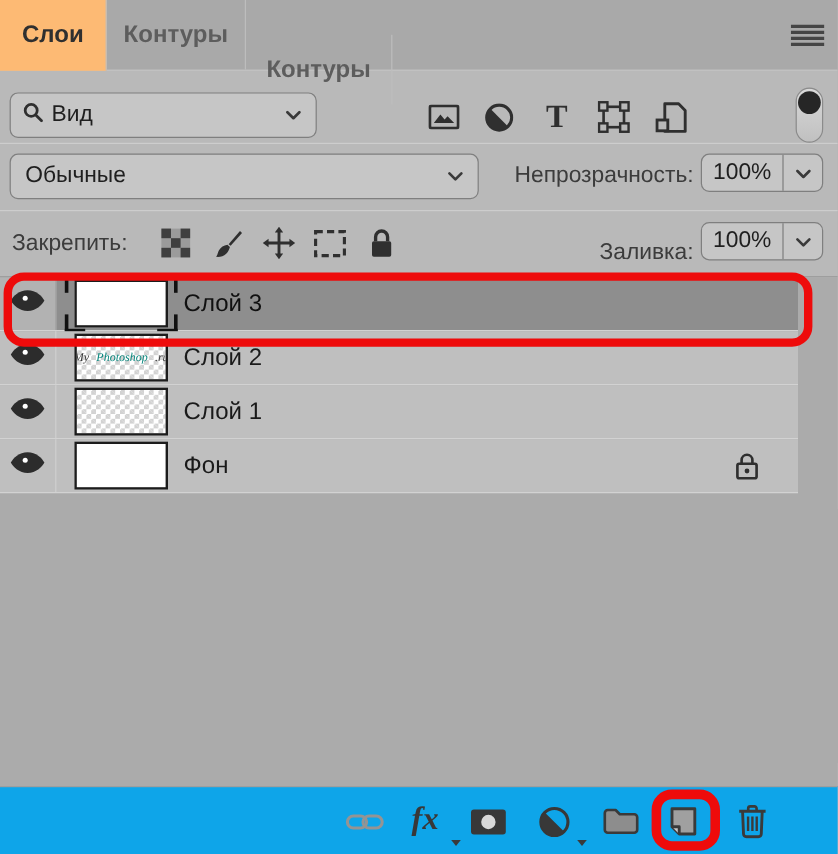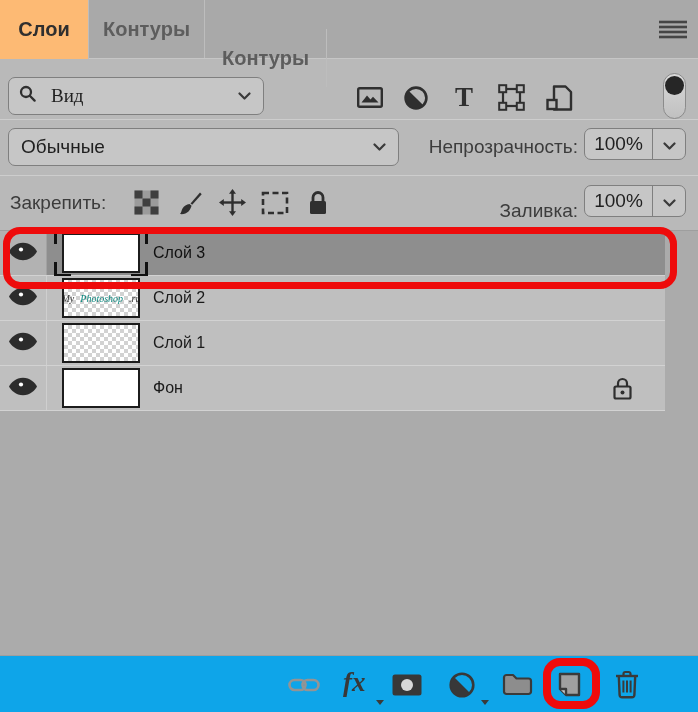--- a/index.html
+++ b/index.html
@@ -15,21 +15,21 @@
   .menu-btn { position:absolute; right:10px; top:20px; width:30px; height:20px; background:none; border:none; }
 
   
   .select, .valbox { background:#c6c6c6; border:1.5px solid #7f7f7f; border-radius:7px; display:flex; align-items:center; font-size:19px; color:#1f1f1f; }
   .lbl { font-size:19px; color:#3c3c3c; }
   .chev { display:inline-flex; }
 
   
   .filter-row { position:relative; height:61px; border-bottom:1px solid #cdcdcd; }
   .search-select { position:absolute; left:8px; top:18px; width:256px; height:38px; padding:0 12px 0 10px; }
-  .search-select .txt { margin-left:15px; flex:1;font-family:Liberation Serif, serif; }
+  .search-select .txt { margin-left:7px; flex:1; }
   .fbtn { position:absolute; top:22px; width:36px; height:36px; background:none; border:none; display:flex; align-items:center; justify-content:center; }
   .fb1{left:352px;} .fb2{left:398px;} .fb3{left:446px;} .fb4{left:493px;} .fb5{left:541px;}
   .toggle { position:absolute; left:663px; top:14px; width:23px; height:46px; border-radius:12px; background:linear-gradient(#d9d9d9,#c0c0c0); border:1px solid #8b8b8b; }
   .toggle .knob { position:absolute; left:1px; top:2px; width:19px; height:19px; border-radius:50%; background:#262626; }
 
   
   .blend-row { position:relative; height:56px; border-bottom:1px solid #cdcdcd; }
   .blend-select { position:absolute; left:8px; top:8px; width:391px; height:38px; padding:0 12px; }
   .blend-select .txt { flex:1; }
   .opacity-lbl { position:absolute; right:120px; top:16px; }
@@ -56,21 +56,21 @@
       linear-gradient(45deg,#d2d2d2 25%,transparent 25%,transparent 75%,#d2d2d2 75%),
       linear-gradient(45deg,#d2d2d2 25%,#ffffff 25%,#ffffff 75%,#d2d2d2 75%);
     background-size:8px 8px; background-position:0 0,4px 4px; background-color:#fff; }
   .thumbwrap { position:relative; flex:0 0 78px; margin-left:15px; width:78px; height:40px; }
   .thumbwrap .thumb { margin-left:0; position:absolute; left:0; top:0; }
   .corner { position:absolute; width:17px; height:15px; }
   .corner.tl { left:-8px; top:-4px; border-top:3.5px solid #111; border-left:3.5px solid #111; }
   .corner.tr { right:-8px; top:-4px; border-top:3.5px solid #111; border-right:3.5px solid #111; }
   .corner.bl { left:-8px; bottom:-4px; border-bottom:3.5px solid #111; border-left:3.5px solid #111; }
   .corner.br { right:-8px; bottom:-4px; border-bottom:3.5px solid #111; border-right:3.5px solid #111; }
-  .lname { margin-left:13px; font-size:16px; color:#1a1a1a; }
+  .lname { margin-left:13px; font-size:20px; color:#1a1a1a; }
   .row.selected .lname { color:#101010; }
   .logo-txt { position:absolute; left:0; top:0; width:100%; height:100%; display:flex; align-items:center; justify-content:center; font-family:"Liberation Serif", serif; font-style:italic; font-size:10px; white-space:nowrap;gap:6px; }
   .logo-txt .teal { color:#0d8a80; } .logo-txt .dark { color:#3a3a3a; }
   .row-lock { position:absolute; right:32px; top:10px; }
   .sel-ring { position:absolute; left:3px; top:-4px; width:674px; height:62px; border:7px solid #ee0b0b; border-radius:17px; z-index:5; pointer-events:none; }
 
   
   .bottombar { position:relative; height:57px; background:#0ea5e9; border-top:1px solid #9e9e9e; }
   .bbtn { position:absolute; background:none; border:none; display:flex; align-items:center; justify-content:center; }
   .fx-txt { font-family:"Liberation Serif", serif; font-style:italic; font-size:27px; font-weight:bold; color:#383838; }

